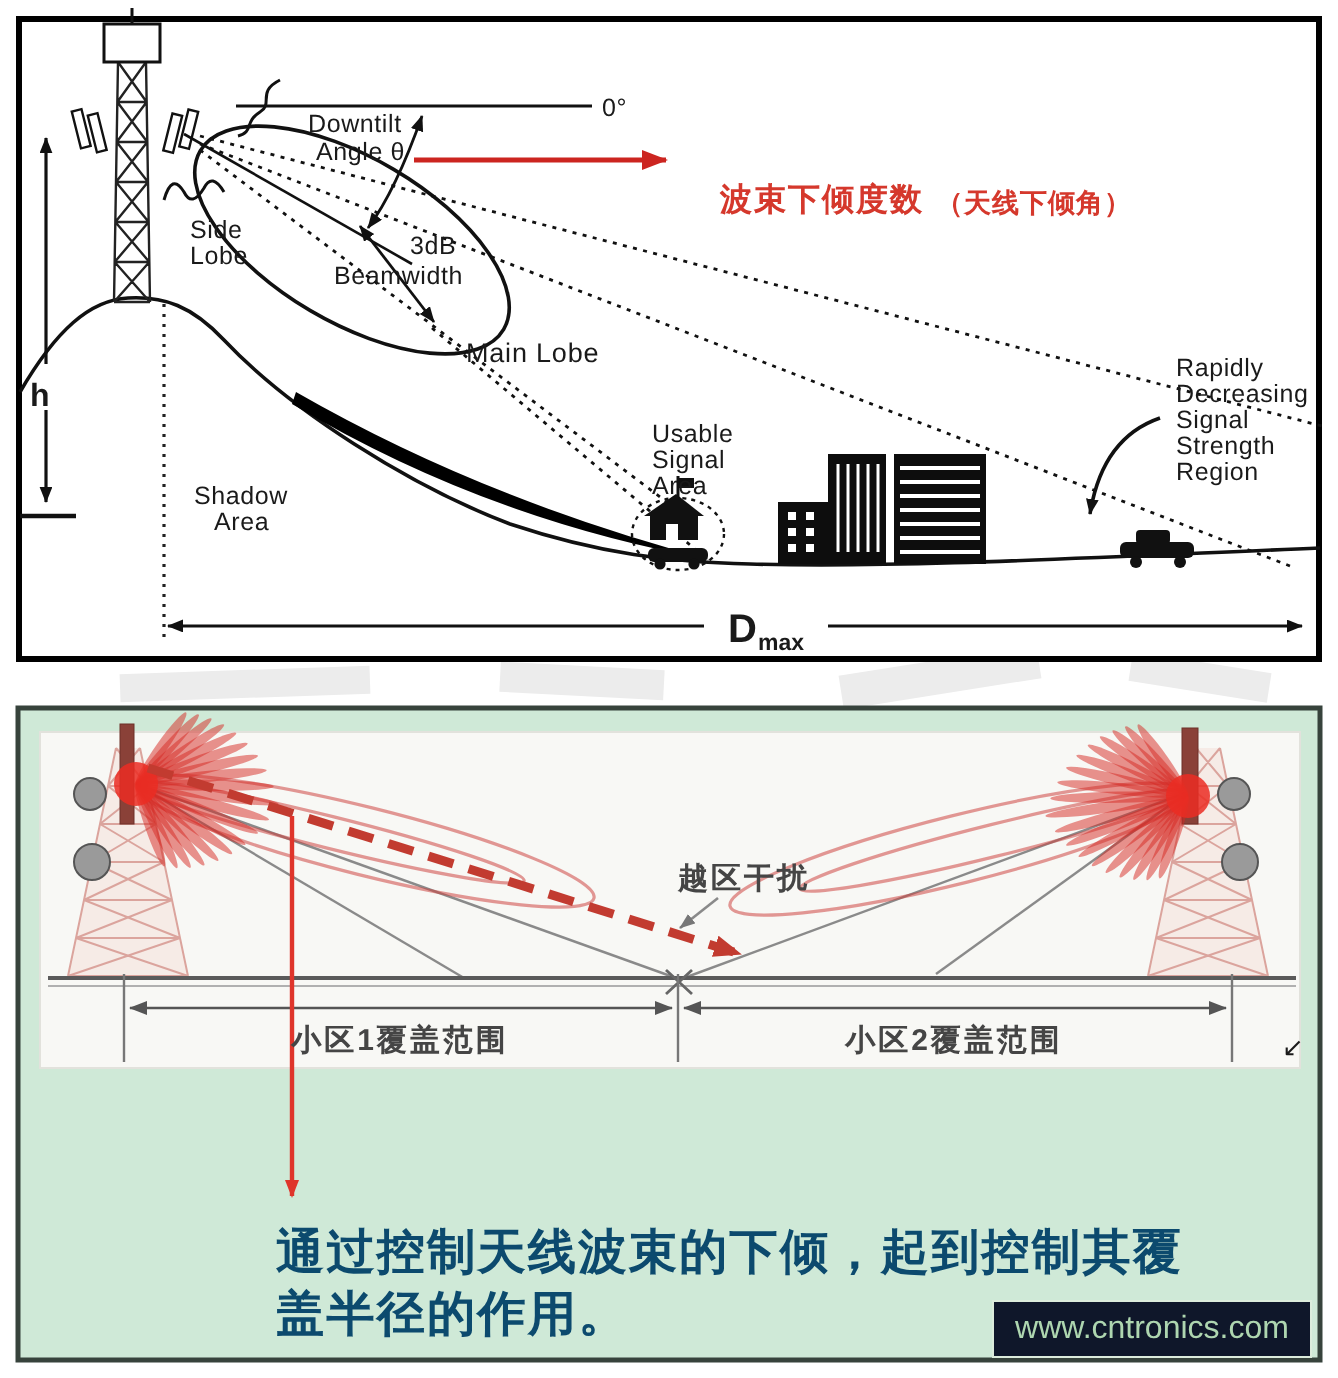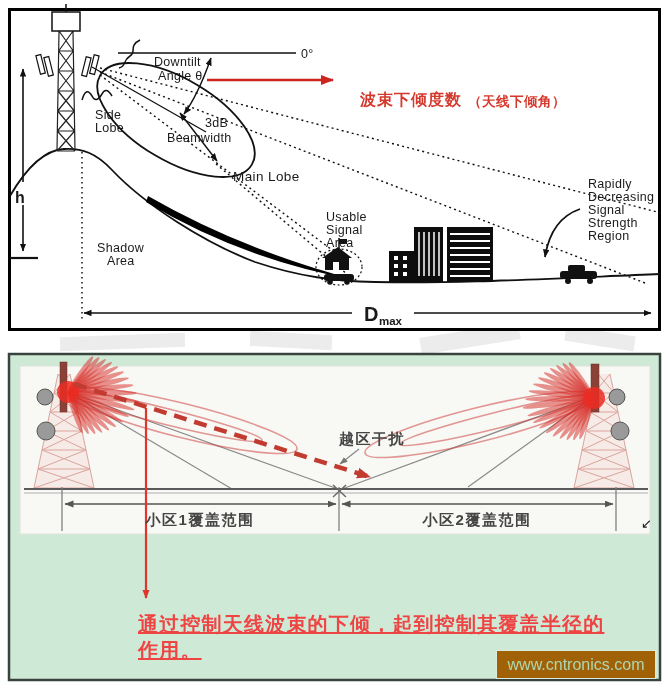--- a/index.html
+++ b/index.html
@@ -6,24 +6,24 @@
   .stage{position:relative;width:669px;height:689px;background:#fff;overflow:hidden;
          font-family:"Liberation Sans",sans-serif;}
   .stage svg{position:absolute;left:0;}
   svg text{font-family:"Liberation Sans",sans-serif;fill:#1a1a1a;}
   .lbl{font-size:12.5px;letter-spacing:.3px;}
   .lblb{font-size:13.5px;letter-spacing:.4px;}
   .red-anno{font-weight:bold;fill:#d5382c;}
   .cn{font-weight:bold;fill:#454545;letter-spacing:1.5px;}
   .wm-smudge{position:absolute;background:#ececec;}
   .caption{position:absolute;left:138px;top:611px;width:478px;
-           font-size:20px;font-weight:bold;color:#ef4444;line-height:1.3;
-           letter-spacing:1.2px;font-family:"Liberation Sans",sans-serif;text-decoration:underline;}
+           font-size:24px;font-weight:bold;color:#0c4a6e;line-height:1.3;
+           letter-spacing:1.2px;font-family:"Liberation Sans",sans-serif;}
   .sitemark{position:absolute;left:496px;top:650px;width:160px;height:29px;
-            background:#a16207;border:1px solid #dcecdc;box-sizing:border-box;
+            background:#0f172a;border:1px solid #dcecdc;box-sizing:border-box;
             color:#aed6b0;font-size:16px;line-height:27px;text-align:center;
             font-family:"Liberation Sans",sans-serif;}
 </style>
 </head>
 <body>
 
 <div class="stage">
 
   <div class="wm-smudge" style="left:60px;top:335px;width:125px;height:14px;transform:rotate(-2deg);"></div>
   <div class="wm-smudge" style="left:250px;top:333px;width:82px;height:15px;transform:rotate(3deg);"></div>

